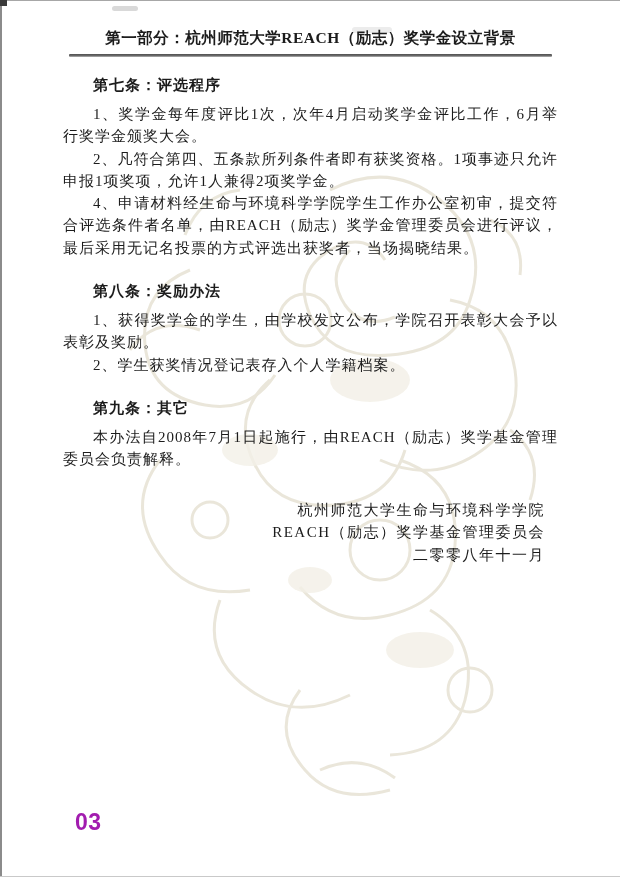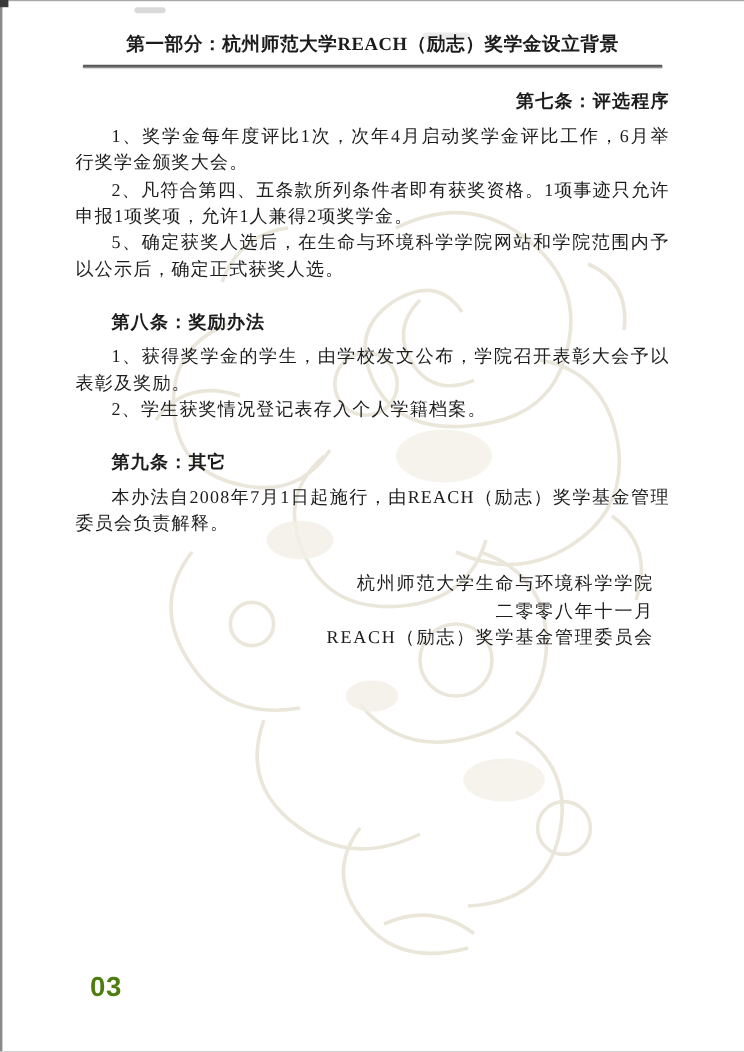--- a/index.html
+++ b/index.html
@@ -88,21 +88,21 @@
     border-radius: 1px;
   }
   .section-heading {
     font-weight: bold;
     font-size: 15px;
     letter-spacing: 1px;
     text-indent: 2em;
     margin: 0;
     line-height: 22px;
   }
-  .sec-1 .section-heading { margin-top: 17px; margin-bottom: 7px; text-align: right; }
+  .sec-1 .section-heading { margin-top: 17px; margin-bottom: 7px; }
   .sec-2 .section-heading { margin-top: 21px; margin-bottom: 7px; }
   .sec-3 .section-heading { margin-top: 21px; margin-bottom: 7px; }
   .body-par {
     font-size: 15px;
     line-height: 22.3px;
     letter-spacing: 1px;
     text-indent: 2em;
     text-align: justify;
     margin: 0;
   }
@@ -118,21 +118,21 @@
   .signature div { margin: 0; }
 
   .page-number {
     position: absolute;
     left: 75px;
     top: 809px;
     font-family: "Liberation Sans", "DejaVu Sans", sans-serif;
     font-weight: bold;
     font-size: 23px;
     letter-spacing: 0.5px;
-    color: #4d7c0f;
+    color: #a21caf;
   }
 </style>
 </head>
 <body>
 
 <div class="edge-left"></div>
 <div class="edge-top"></div>
 <div class="edge-bottom"></div>
 <div class="corner-mark"></div>
 <div class="smudge-1"></div>
@@ -170,35 +170,35 @@
 
 <div class="content">
 
   <div class="header-title">第一部分：杭州师范大学REACH（励志）奖学金设立背景</div>
   <div class="header-rule"></div>
 
   <div class="sec-1">
     <p class="section-heading">第七条：评选程序</p>
     <p class="body-par">1、奖学金每年度评比1次，次年4月启动奖学金评比工作，6月举行奖学金颁奖大会。</p>
     <p class="body-par">2、凡符合第四、五条款所列条件者即有获奖资格。1项事迹只允许申报1项奖项，允许1人兼得2项奖学金。</p>
-    <p class="body-par">5、确定获奖人选后，在生命与环境科学学院网站和学院范围内予以公示后，确定正式获奖人选。</p>
+    <p class="body-par">4、申请材料经生命与环境科学学院学生工作办公室初审，提交符合评选条件者名单，由REACH（励志）奖学金管理委员会进行评议，最后采用无记名投票的方式评选出获奖者，当场揭晓结果。</p>
   </div>
 
   <div class="sec-2">
     <p class="section-heading">第八条：奖励办法</p>
     <p class="body-par">1、获得奖学金的学生，由学校发文公布，学院召开表彰大会予以表彰及奖励。</p>
     <p class="body-par">2、学生获奖情况登记表存入个人学籍档案。</p>
   </div>
 
   <div class="sec-3">
     <p class="section-heading">第九条：其它</p>
     <p class="body-par">本办法自2008年7月1日起施行，由REACH（励志）奖学基金管理委员会负责解释。</p>
   </div>
 
   <div class="signature">
     <div>杭州师范大学生命与环境科学学院</div>
+    <div>REACH（励志）奖学基金管理委员会</div>
     <div>二零零八年十一月</div>
-    <div>REACH（励志）奖学基金管理委员会</div>
   </div>
 
 </div>
 
 <div class="page-number">03</div>
 
 </body></html>

